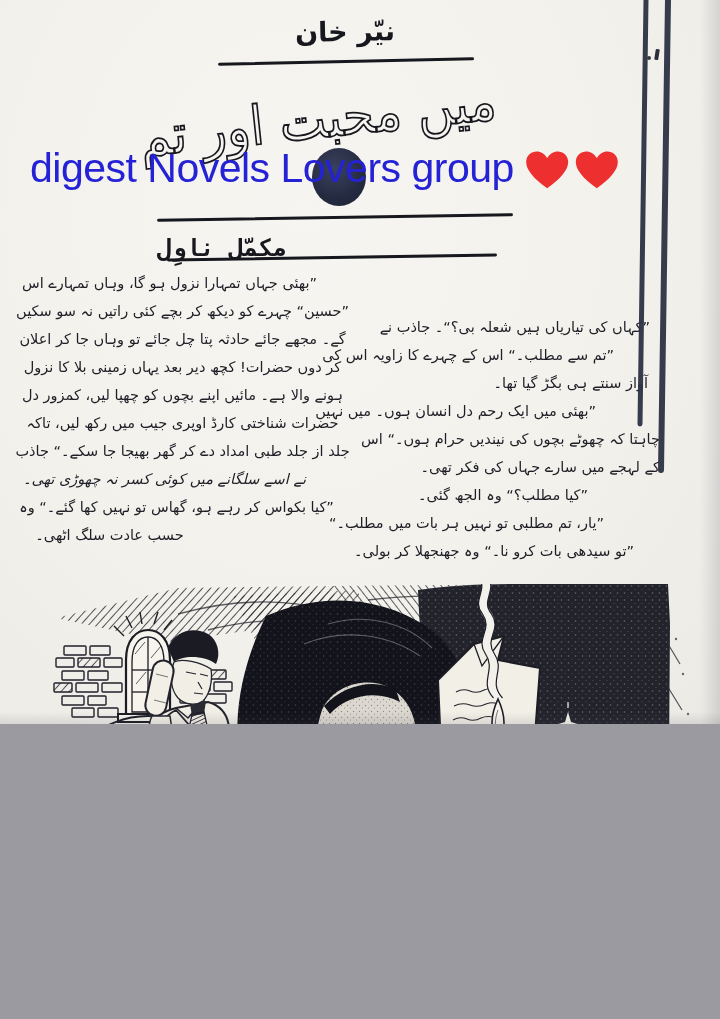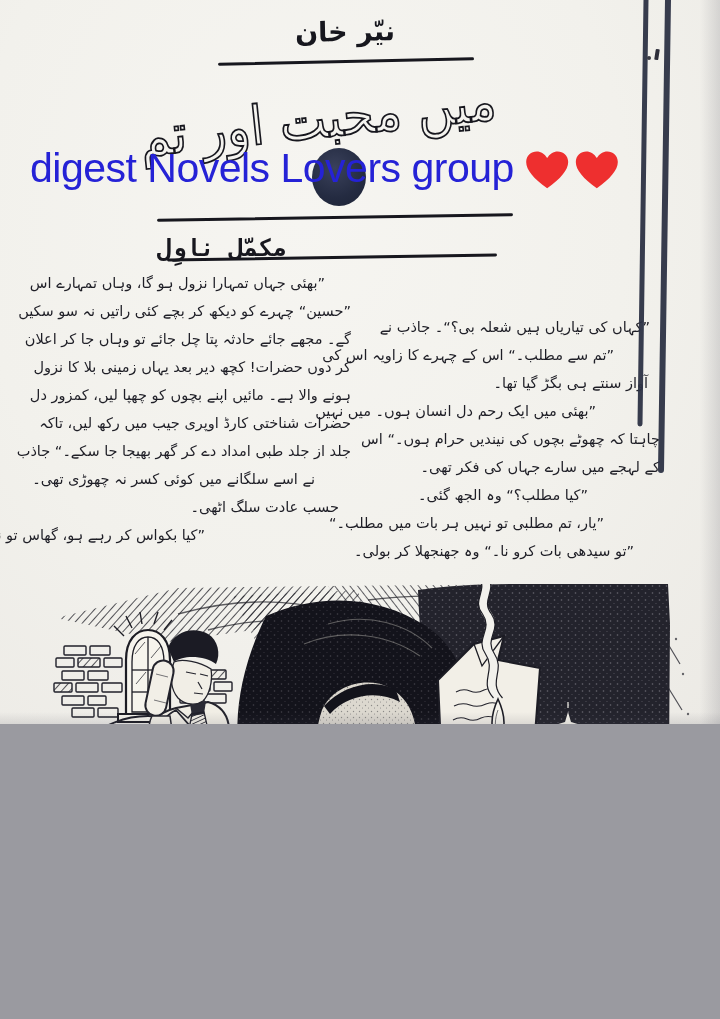--- a/index.html
+++ b/index.html
@@ -37,36 +37,36 @@
   .rule1{top:216px; left:157px; width:356px; height:3px; transform:rotate(-0.9deg);}
   .section-label{
     position:absolute; top:234px; left:157px; width:356px; text-align:left;
     font-size:24px; font-weight:bold; color:#17171e; direction:rtl;font-family:Liberation Mono, monospace;
   }
   .rule2{top:256px; left:167px; width:330px; height:3px; transform:rotate(-0.9deg);}
 
   .columns{position:absolute; top:269px; left:14px; width:646px; display:flex; gap:12px; direction:rtl;}
   .col{display:flex; flex-direction:column;}
   .col-right{width:297px;margin-top:44px;}
-  .col-left{width:337px;}
+  .col-left{width:337px;align-items:center;}
   .line{
     height:28px; line-height:28px; font-size:14.5px; color:#1e1e26;
     white-space:nowrap; text-align:right; direction:rtl;
   }
   
   .col-right .line:nth-child(1){padding-right:10px;}
   .col-right .line:nth-child(2){padding-right:46px;}
   .col-right .line:nth-child(3){padding-right:12px;}
   .col-right .line:nth-child(4){padding-right:64px;}
   .col-right .line:nth-child(7){padding-right:72px;}
   .col-right .line:nth-child(8){padding-right:56px;}
   .col-right .line:nth-child(9){padding-right:26px;}
   .col-right .line:nth-child(10){padding-right:18px;}
   .col-left .line:nth-child(1){padding-right:26px;}
-  .col-left .line:nth-child(8){padding-right:36px;}
+  .col-left .line:nth-child(8){padding-right:36px;font-style:italic;}
   .col-left .line:nth-child(9){padding-right:12px;}
   .col-left .line:nth-child(10){padding-right:146px;}
 
   .illu{position:absolute; left:28px; top:584px; width:672px; height:428px;}
   .spine{position:absolute; left:0; top:0; width:720px; height:1019px; pointer-events:none; z-index:7;}
   .ink-dot{position:absolute; left:647px; top:56px; width:4px; height:4px; border-radius:50%; background:#3a3a44; z-index:8;}
   .ink-tick{position:absolute; left:655px; top:49px; width:4px; height:11px; background:#2e2e3a; transform:rotate(9deg); border-radius:1px; z-index:8;}
   .edge-right{position:absolute; right:0; top:0; width:20px; height:100%;
     background:linear-gradient(to right, rgba(70,70,85,0), rgba(70,70,85,.16)); z-index:9;}
   .edge-bottom{position:absolute; left:0; bottom:0; width:100%; height:12px;
@@ -109,22 +109,22 @@
       </div>
     <div class="col col-left">
         <div class="line">”بھئی جہاں تمہارا نزول ہو گا، وہاں تمہارے اس</div>
         <div class="line">”حسین“ چہرے کو دیکھ کر بچے کئی راتیں نہ سو سکیں</div>
         <div class="line">گے۔ مجھے جائے حادثہ پتا چل جائے تو وہاں جا کر اعلان</div>
         <div class="line">کر دوں حضرات! کچھ دیر بعد یہاں زمینی بلا کا نزول</div>
         <div class="line">ہونے والا ہے۔ مائیں اپنے بچوں کو چھپا لیں، کمزور دل</div>
         <div class="line">حضرات شناختی کارڈ اوپری جیب میں رکھ لیں، تاکہ</div>
         <div class="line">جلد از جلد طبی امداد دے کر گھر بھیجا جا سکے۔“ جاذب</div>
         <div class="line">نے اسے سلگانے میں کوئی کسر نہ چھوڑی تھی۔</div>
+        <div class="line">”کیا بکواس کر رہے ہو، گھاس تو نہیں کھا گئے۔“ وہ</div>
         <div class="line">حسب عادت سلگ اٹھی۔</div>
-        <div class="line">”کیا بکواس کر رہے ہو، گھاس تو نہیں کھا گئے۔“ وہ</div>
       </div>
   </div>
 
   <svg class="illu" viewBox="0 0 672 428" aria-hidden="true">
     <defs>
       <pattern id="hatchA" width="6" height="6" patternUnits="userSpaceOnUse" patternTransform="rotate(42)">
         <line x1="0" y1="0" x2="0" y2="6" stroke="#1c1c24" stroke-width="1.5"></line>
       </pattern>
       <pattern id="hatchB" width="6" height="6" patternUnits="userSpaceOnUse" patternTransform="rotate(-38)">
         <line x1="0" y1="0" x2="0" y2="6" stroke="#1c1c24" stroke-width="1.4"></line>

